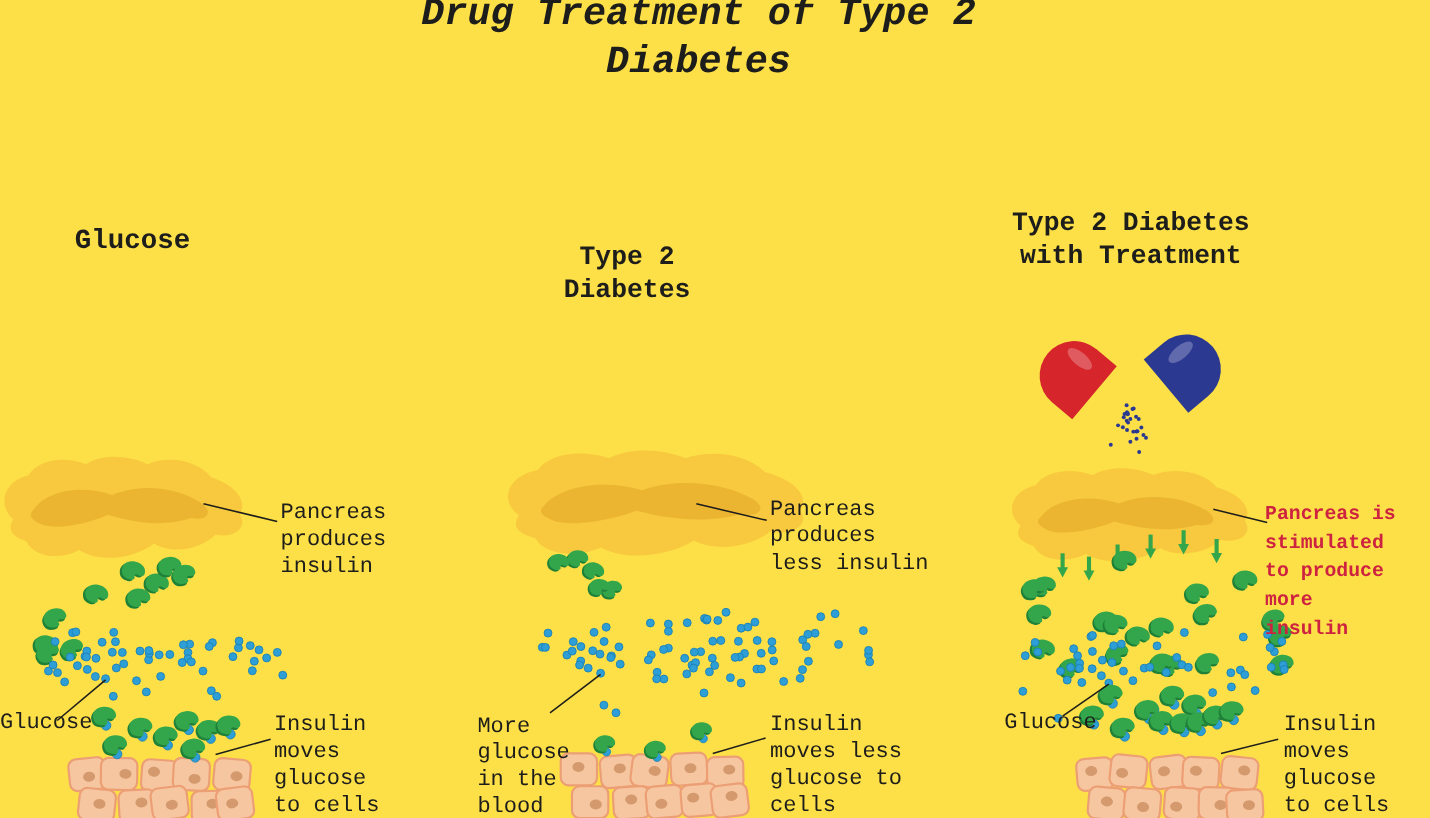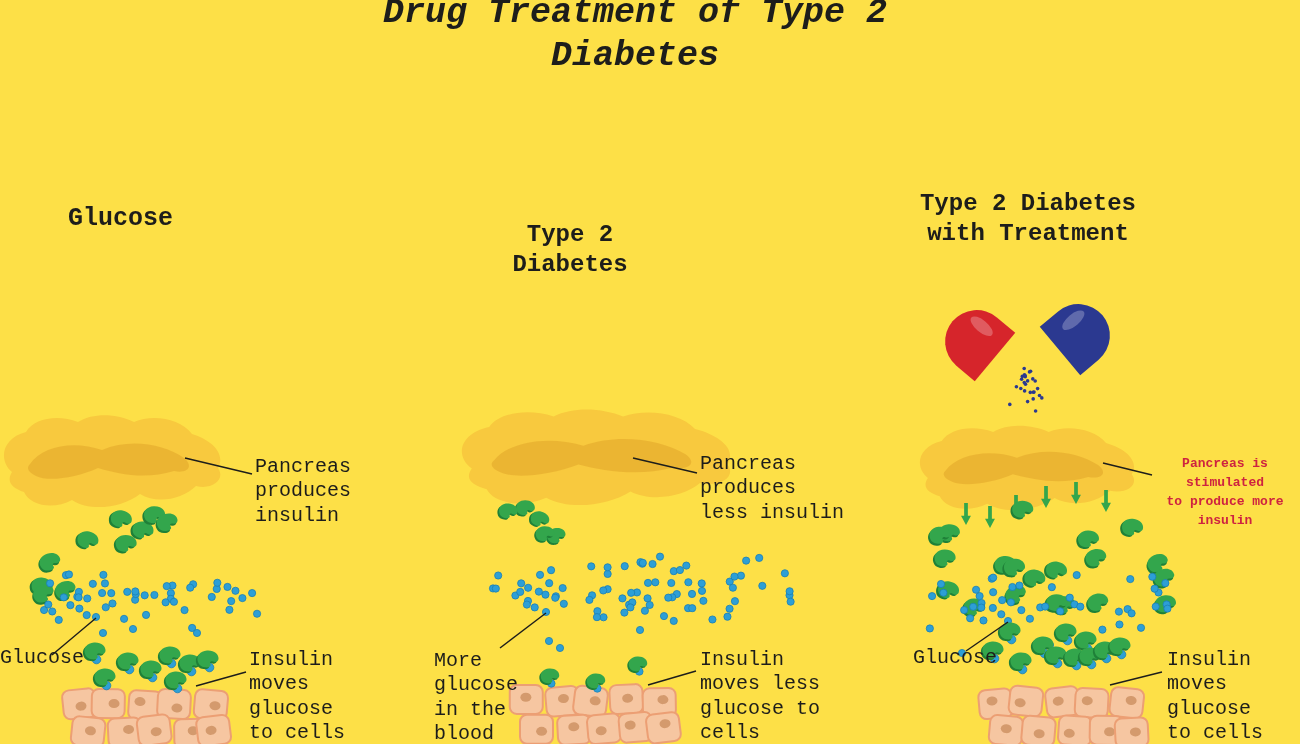--- a/index.html
+++ b/index.html
@@ -15,22 +15,22 @@
   .heading{
     position:absolute;font-weight:700;white-space:pre-line;line-height:1.25;
     font-size:24px;color:var(--c-ink);
   }
   .heading.center{text-align:center;}
   .lbl{
     position:absolute;font-size:20px;line-height:1.22;white-space:pre-line;
     color:var(--c-ink);
   }
   .lbl.red{
-    color:var(--c-label_red);font-weight:700;text-align:center;
-    font-size:13px;line-height:1.45;
+    color:var(--c-label_red);font-weight:700;
+    font-size:18px;line-height:1.45;
   }
   svg#art{position:absolute;left:0;top:0;}
   .pan-body{fill:var(--c-pancreas);}
   .pan-shade{fill:var(--c-pancreas_shade);opacity:.6;}
   .i-main{fill:var(--c-insulin);}
   .i-dark{fill:var(--c-insulin_dark);}
   .glu{fill:var(--c-glucose);stroke:var(--c-glucose_dark);stroke-width:.8;}
   .cell-body{fill:var(--c-cell);stroke:var(--c-cell_border);stroke-width:2;}
   .cell-nucleus{fill:var(--c-cell_nucleus);}
   .pointer{stroke:var(--c-ink);stroke-width:1.4;fill:none;}

